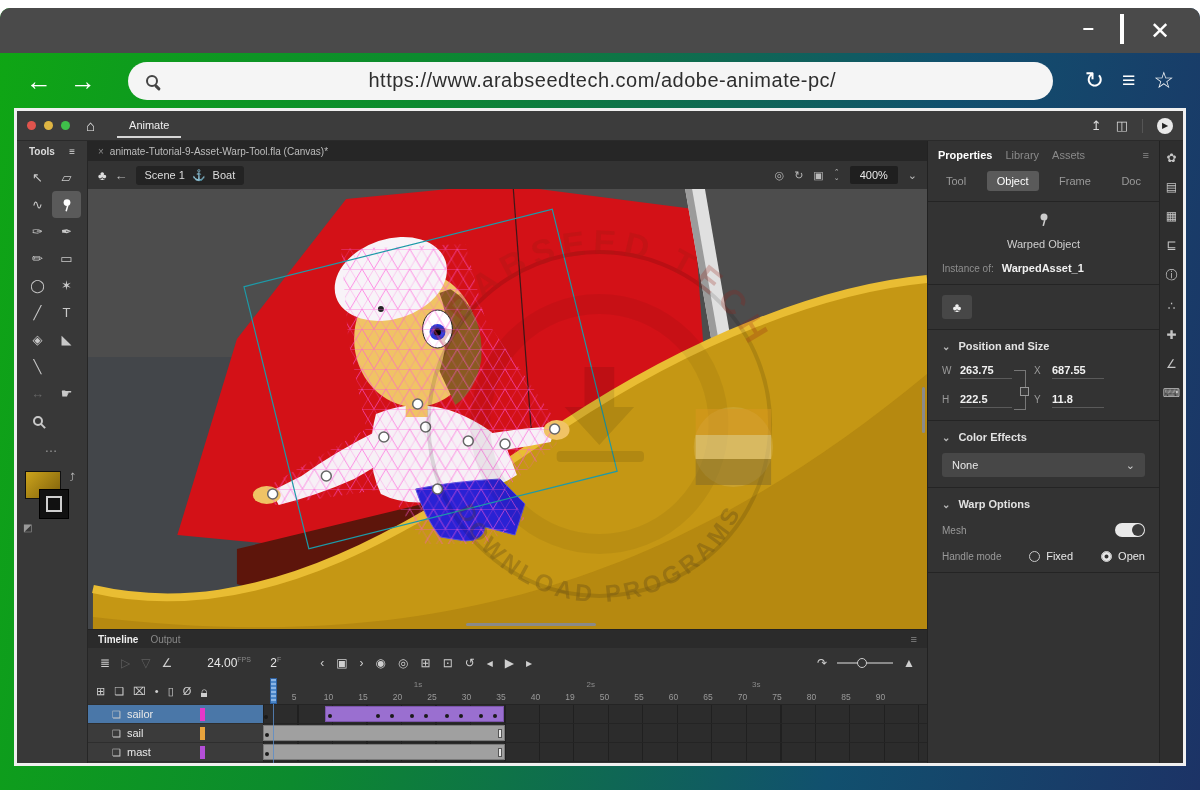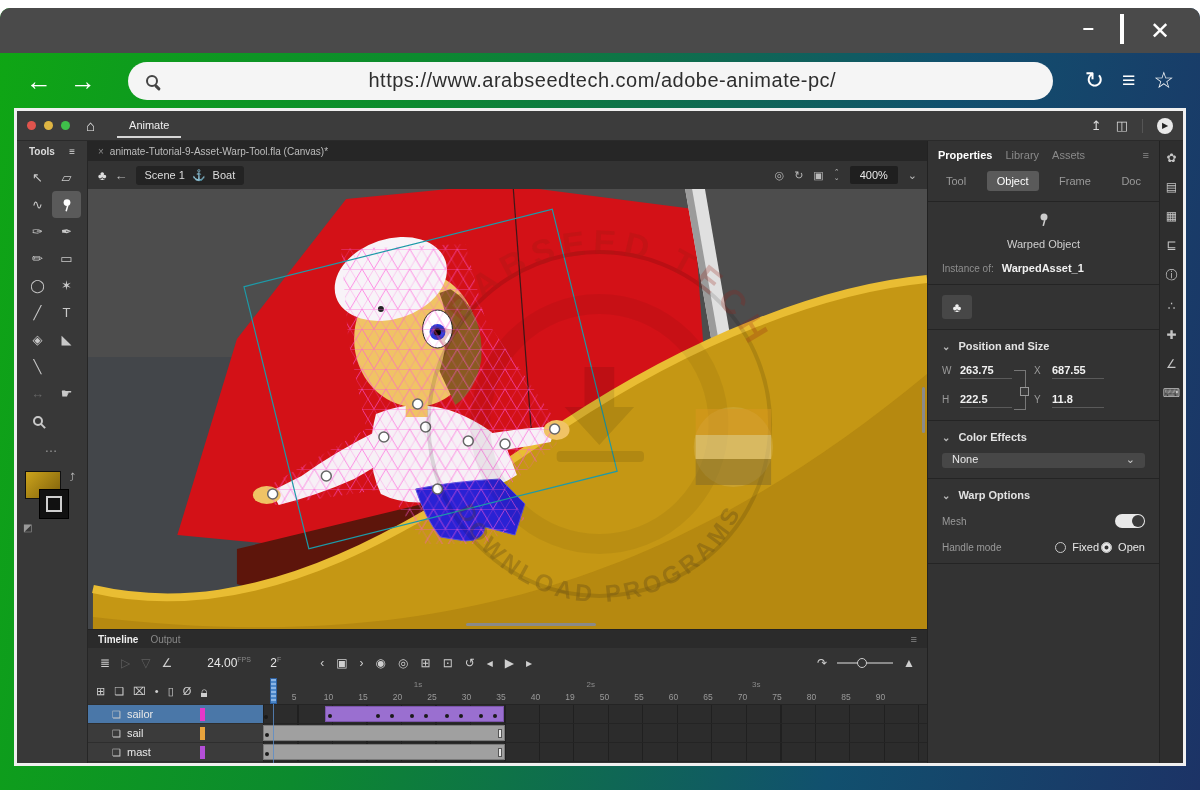--- a/index.html
+++ b/index.html
@@ -127,27 +127,27 @@
   .swapchip { width:30px; height:24px; background:#474747; border-radius:3px; display:flex; align-items:center; justify-content:center; color:#eee; font-size:13px; }
   .sec-head { display:flex; align-items:center; gap:8px; color:#e2e2e2; font-weight:bold; font-size:11px; }
   .sec-head .chev { font-size:10px; color:#bbb; }
   .psgrid { display:flex; margin-top:12px; }
   .pscol { display:flex; flex-direction:column; gap:14px; }
   .fld { display:flex; align-items:baseline; gap:8px; }
   .fld .l { color:#9a9a9a; font-size:10px; width:10px; }
   .fld .v { color:#f2f2f2; font-size:11px; font-weight:bold; border-bottom:1px solid #5a5a5a; min-width:52px; padding-bottom:2px; }
   .linker { width:12px; margin:6px 8px 0 2px; height:40px; border-top:1px solid #777; border-bottom:1px solid #777; border-right:1px solid #777; position:relative; }
   .linker::after { content:""; position:absolute; right:-4px; top:16px; width:7px; height:7px; border:1px solid #999; background:#3a3a3a; }
-  .dropdown { margin-top:10px; height:15px; background:#474747; border-radius:3px; display:flex; padding:0 10px; color:#e8e8e8; font-size:11px; }
+  .dropdown { margin-top:10px; height:24px; background:#474747; border-radius:3px; display:flex; align-items:center; padding:0 10px; color:#e8e8e8; font-size:11px; }
   .dropdown .chev { margin-left:auto; color:#ccc; }
   .wrow { display:flex; align-items:center; margin-top:13px; }
   .wrow .lab { color:#9a9a9a; font-size:10px; }
   .toggle { margin-left:auto; width:30px; height:14px; border-radius:7px; background:#e9e9e9; position:relative; }
   .toggle::after { content:""; position:absolute; right:1px; top:1px; width:12px; height:12px; border-radius:50%; background:#3a3a3a; }
-  .radios { margin-left:auto; display:flex; gap:2px; align-items:center; }
+  .radios { margin-left:auto; display:flex; gap:28px; align-items:center; }
   .radio { display:flex; align-items:center; gap:6px; font-size:11px; color:#e8e8e8; }
   .rc { width:11px; height:11px; border-radius:50%; border:1.5px solid #c9c9c9; }
   .rc.on { background:#e9e9e9; box-shadow:inset 0 0 0 2.5px #e9e9e9, inset 0 0 0 6px #333; }
 
   
   .strip { width:24px; background:#2e2e2e; border-left:1px solid #222; display:flex; flex-direction:column; align-items:center; padding-top:10px; gap:15px; flex:0 0 auto; }
   .strip span { color:#c5c5c5; font-size:12px; }
 </style>
 </head>
 <body>

